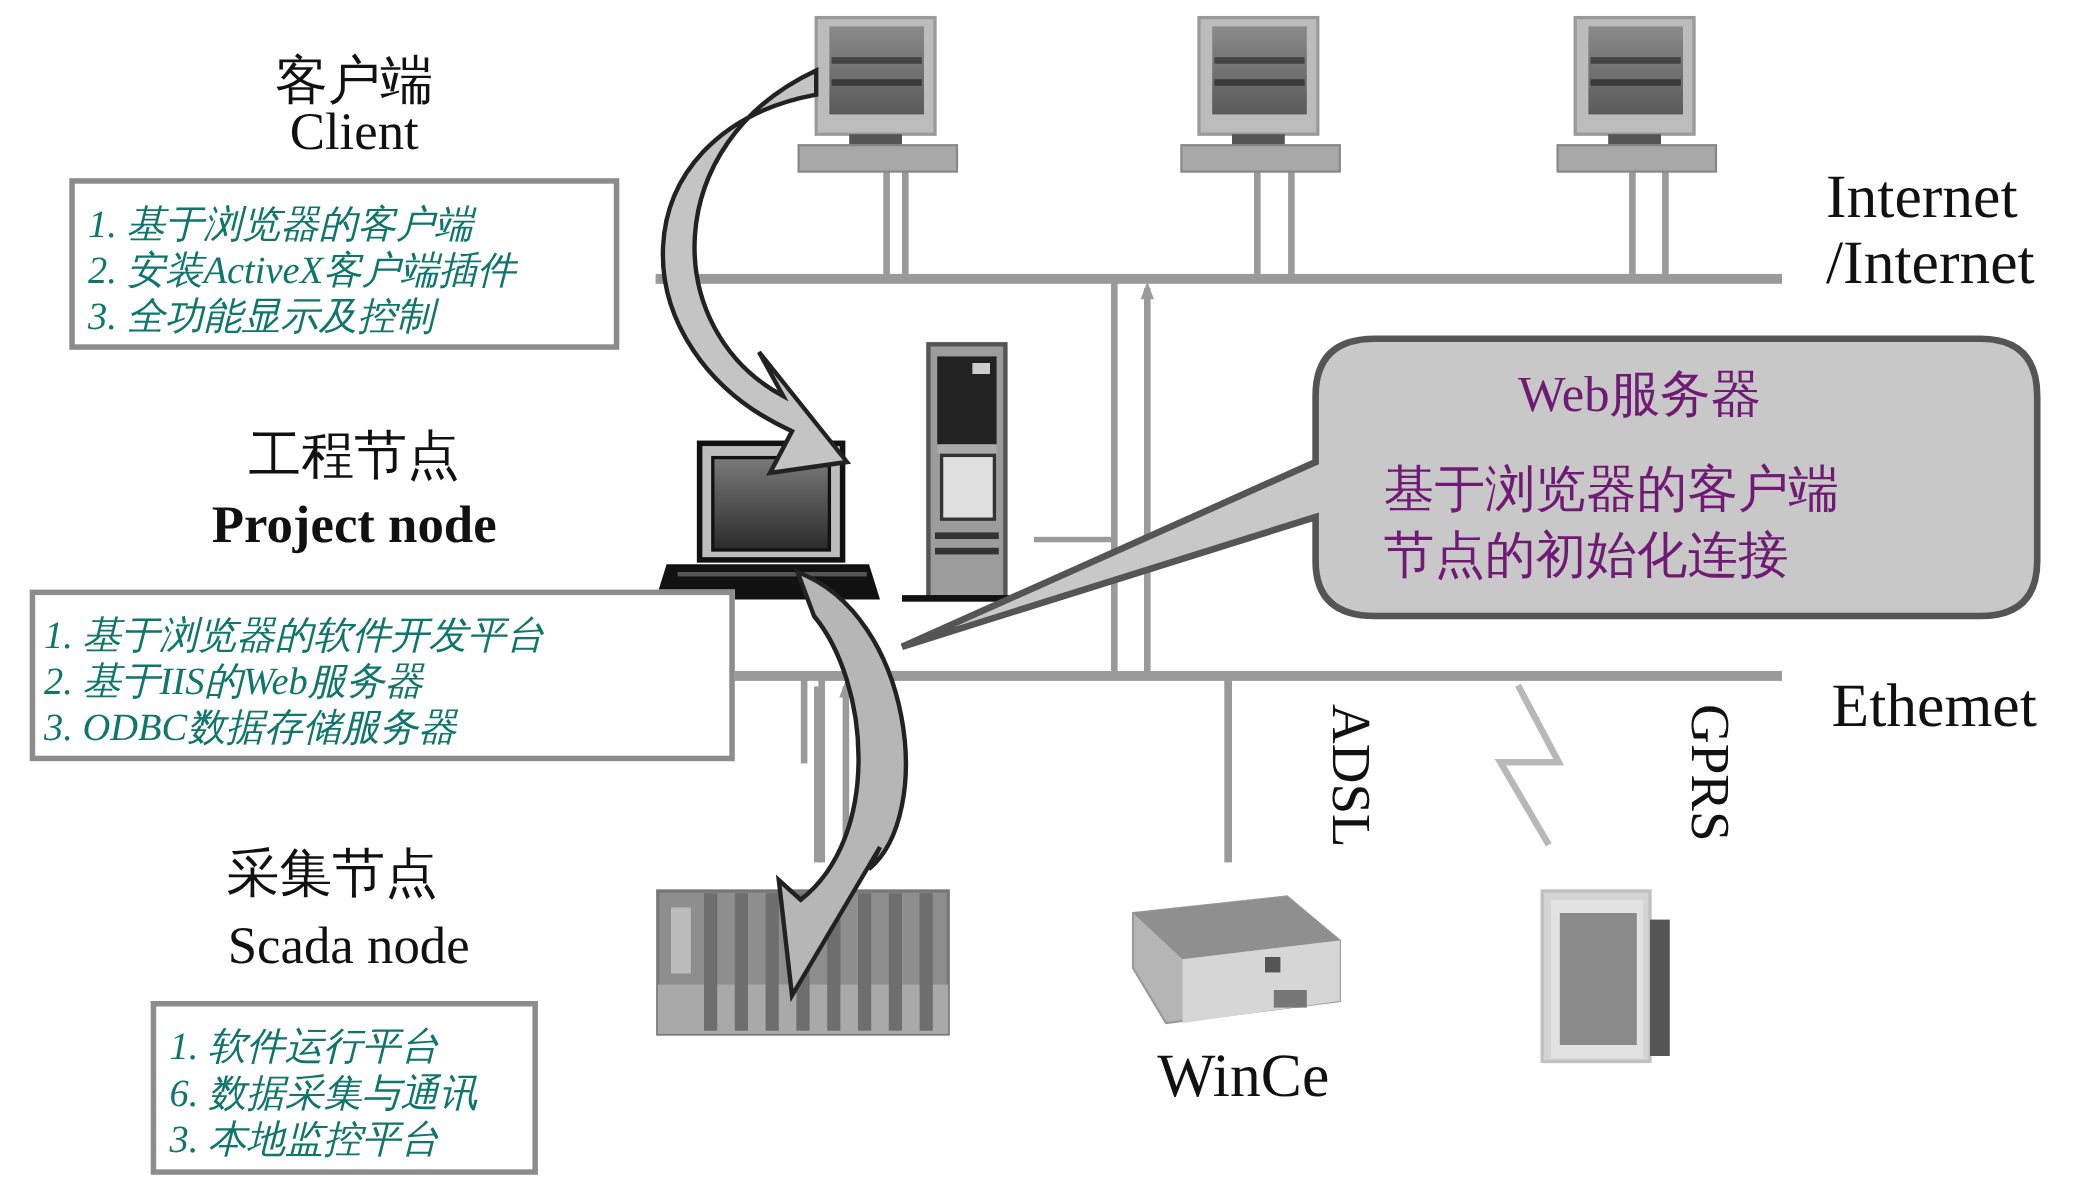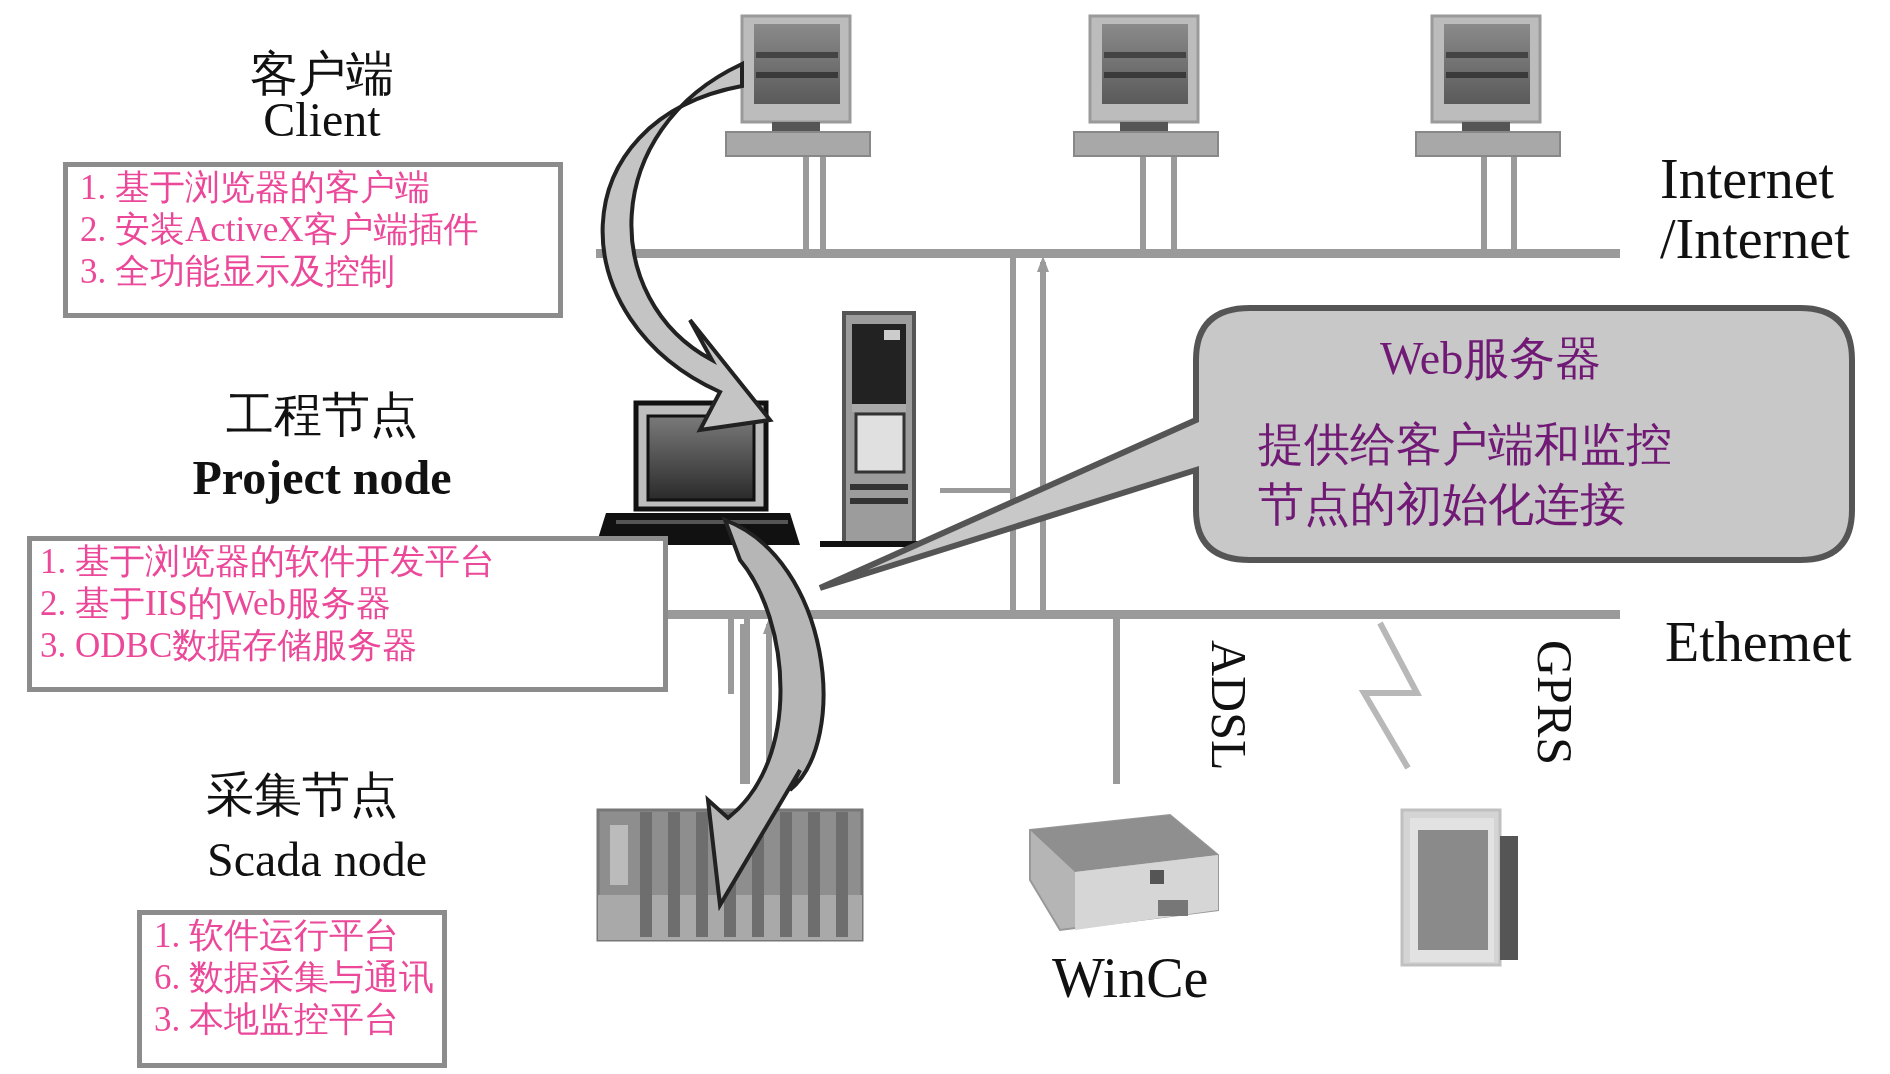--- a/index.html
+++ b/index.html
@@ -2,22 +2,22 @@
 <html><head>
 <meta charset="utf-8">
 <style>
   html, body { margin:0; padding:0; background:#ffffff; }
   body { width:1890px; height:1074px; position:relative; overflow:hidden;
          font-family:"Liberation Serif","DejaVu Serif",serif; color:#111; }
   #diagram { position:absolute; left:0; top:0; }
   .title { position:absolute; text-align:center; font-size:48px; line-height:60px; color:#111;
            font-family:"Liberation Serif","DejaVu Serif",serif; }
   .infobox { position:absolute; border:5px solid #8c8c8c; background:#fff; box-sizing:border-box;
-             padding:0 12px; font-size:35px; line-height:42px; color:#ec4899;
-             font-family:"Liberation Serif","DejaVu Serif",serif; }
+             padding:16px 12px; font-size:35px; line-height:42px; color:#0f766e;
+             font-family:"Liberation Serif","DejaVu Serif",serif;font-style:italic; }
   .infobox div { white-space:nowrap; }
   .netlabel { position:absolute; font-size:56px; line-height:58px; color:#111; white-space:nowrap;
               font-family:"Liberation Serif","DejaVu Serif",serif; }
   .vlabel { position:absolute; font-size:50px; color:#111; white-space:nowrap;
             transform-origin:left top; transform:rotate(90deg);
             font-family:"Liberation Serif","DejaVu Serif",serif; }
   .bubble-text { position:absolute; font-size:46px; line-height:58px; color:#701a75;
                  font-family:"Liberation Serif","DejaVu Serif",serif; }
 </style>
 </head>
@@ -168,28 +168,28 @@
 <div class="title" style="left:172px; top:385px; width:300px;">工程节点</div>
 <div class="title" style="left:162px; top:448px; width:320px;font-weight:bold;">Project node</div>
 <div class="infobox" style="left:27px; top:536px; width:641px; height:156px; padding-left:8px;">
   <div>1. 基于浏览器的软件开发平台</div>
   <div>2. 基于IIS的Web服务器</div>
   <div>3. ODBC数据存储服务器</div>
 </div>
 
 <div class="title" style="left:172px; top:765px; width:260px;">采集节点</div>
 <div class="title" style="left:172px; top:830px; width:290px;">Scada node</div>
-<div class="infobox" style="left:137px; top:910px; width:310px; height:158px;">
+<div class="infobox" style="left:137px; top:910px; width:352px; height:158px;">
   <div>1. 软件运行平台</div>
   <div>6. 数据采集与通讯</div>
   <div>3. 本地监控平台</div>
 </div>
 
 <div class="netlabel" style="left:1660px; top:150px;">Internet</div>
 <div class="netlabel" style="left:1660px; top:210px;">/Internet</div>
 <div class="netlabel" style="left:1665px; top:613px;">Ethemet</div>
 <div class="vlabel" style="left:1258px; top:640px;">ADSL</div>
 <div class="vlabel" style="left:1584px; top:640px;">GPRS</div>
 <div class="netlabel" style="left:1052px; top:920px;margin-top:29px;">WinCe</div>
 
 <div class="bubble-text" style="left:1380px; top:330px;">Web服务器</div>
-<div class="bubble-text" style="left:1258px; top:416px;">提供给客户端和监控</div>
+<div class="bubble-text" style="left:1258px; top:416px;">基于浏览器的客户端</div>
 <div class="bubble-text" style="left:1258px; top:476px;">节点的初始化连接</div>
 
 </body></html>

